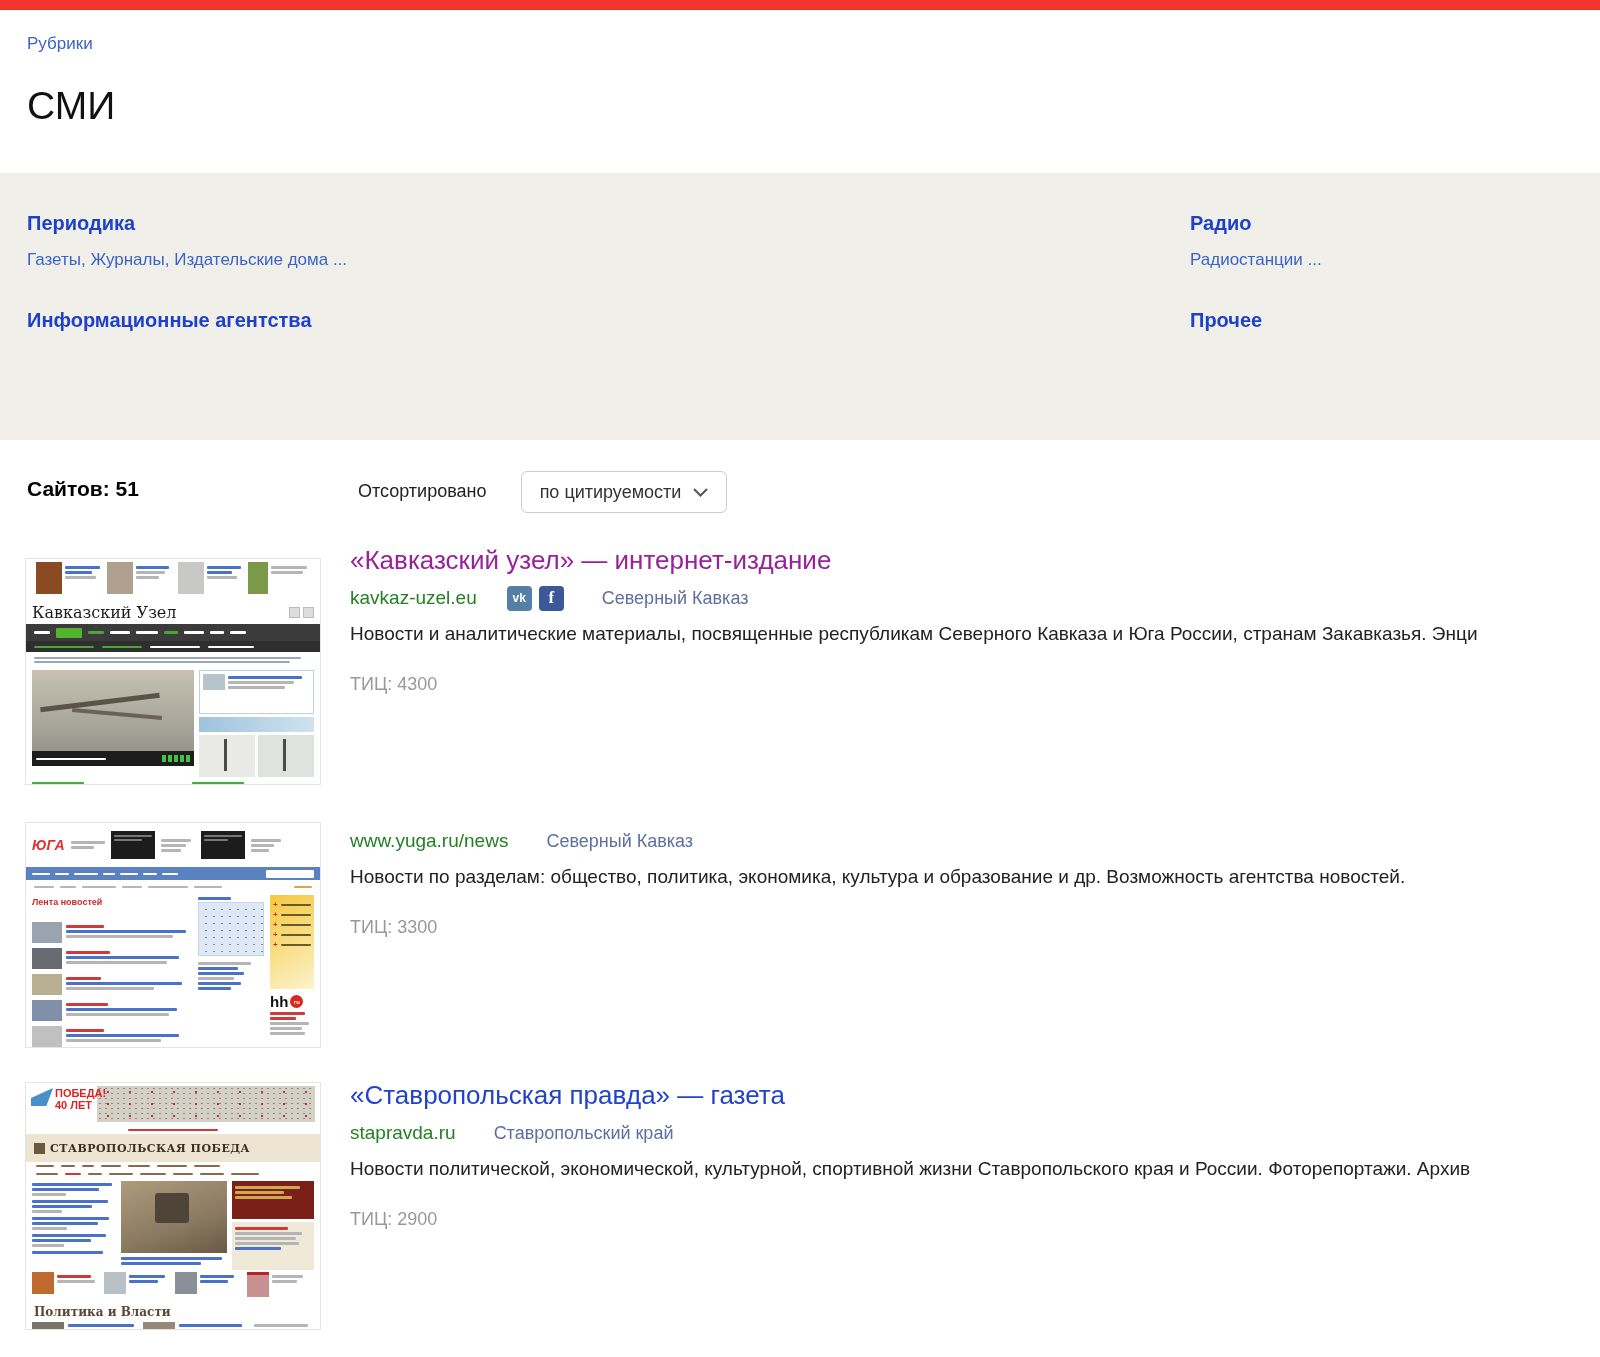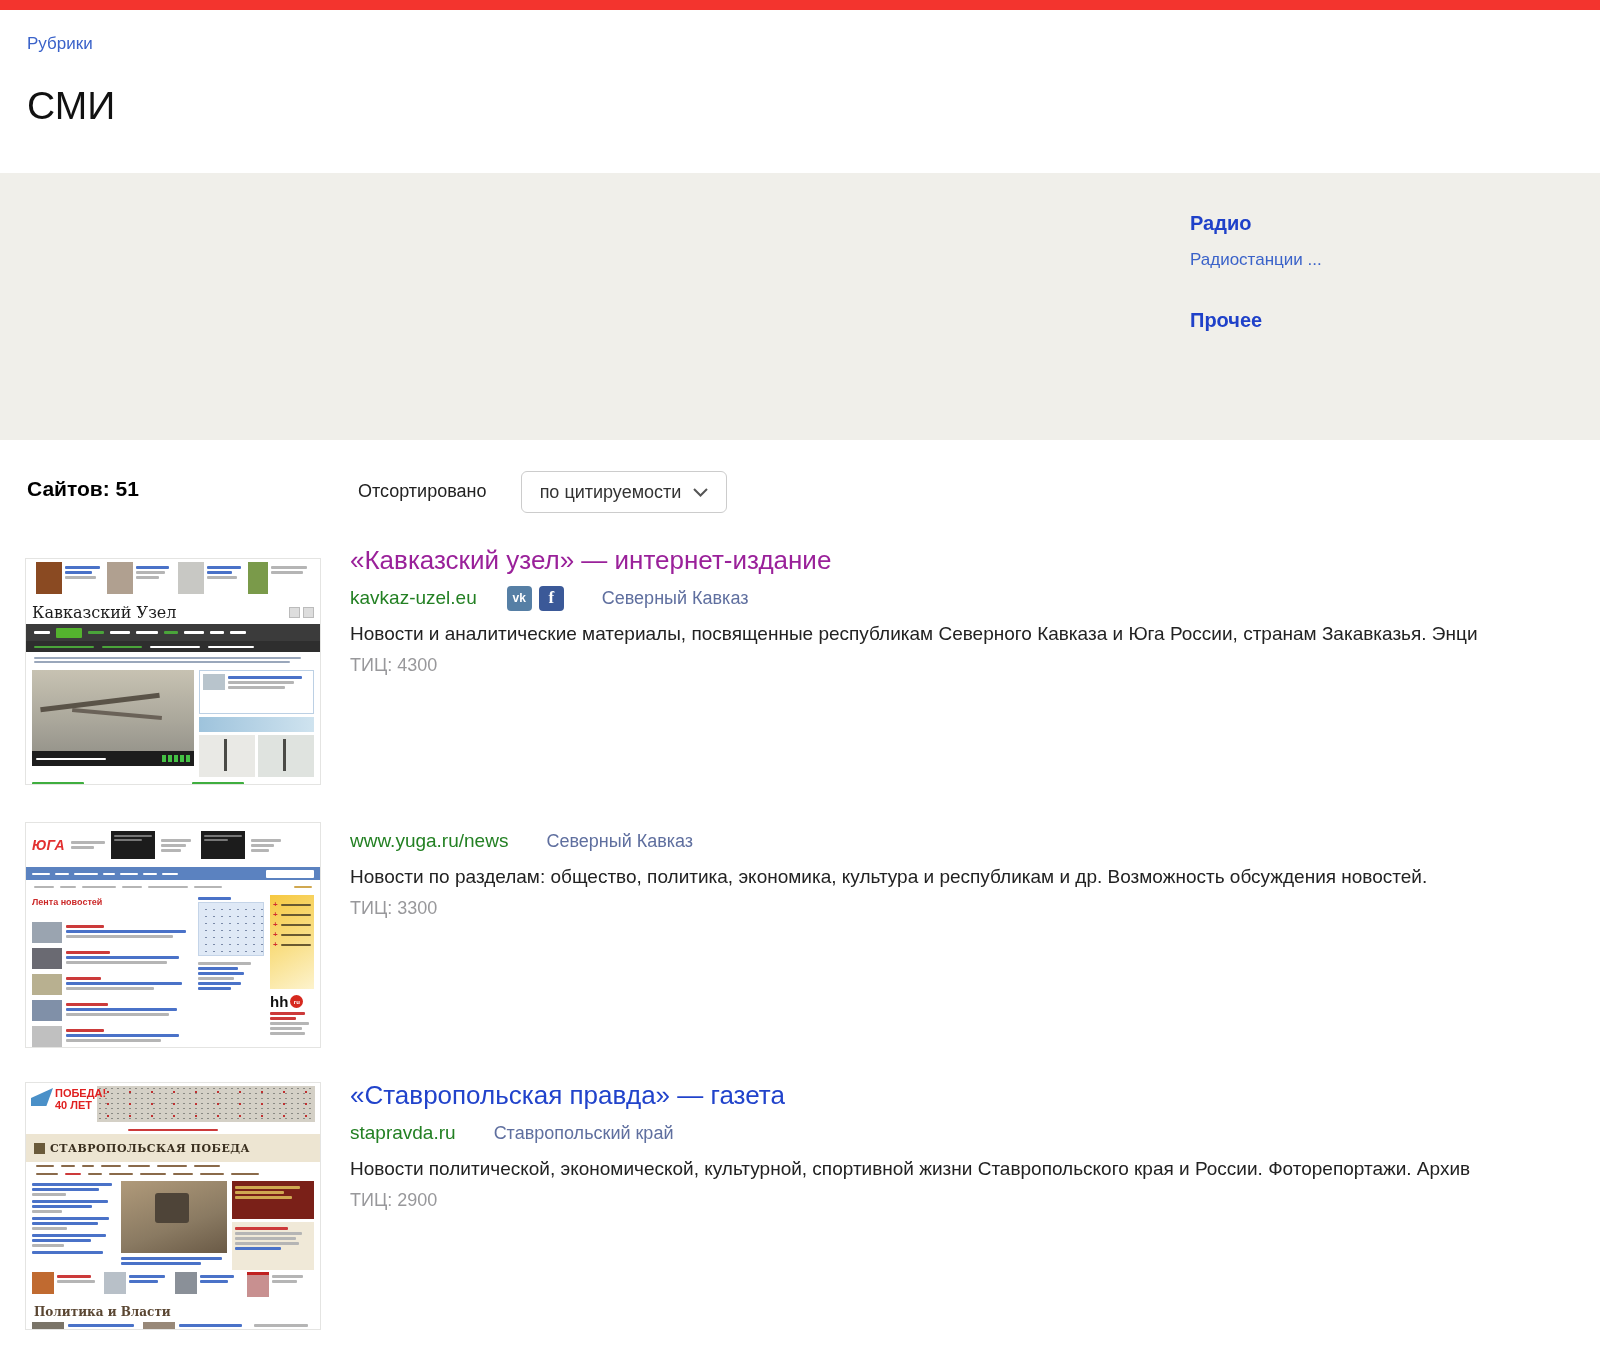--- a/index.html
+++ b/index.html
@@ -34,21 +34,21 @@
   .ltitle.visited{color:#9a219a;} .ltitle.fresh{color:#2143cb;}
   .urlrow{display:flex;align-items:center;margin-top:9px;height:26px;}
   .url{font-size:19px;color:#238023;cursor:pointer;}
   .soc{display:flex;gap:7px;margin-left:30px;}
   .sic{width:25px;height:25px;border-radius:4px;color:#fff;display:flex;align-items:center;
        justify-content:center;font-weight:700;cursor:pointer;}
   .vk{background:#567fa5;font-size:12px;letter-spacing:0;}
   .fb{background:#3b5998;font-family:"Liberation Serif",serif;font-size:17px;}
   .region{font-size:18px;color:#5f6f9f;margin-left:38px;cursor:pointer;}
   .desc{margin-top:12px;font-size:19px;color:#222;white-space:nowrap;overflow:hidden;max-width:1250px;}
-  .tic{margin-top:10px;font-size:18px;color:#98989b;}
+  .tic{margin-top:29px;font-size:18px;color:#98989b;}
   
   .b{height:3px;margin:2px 0;border-radius:1px;background:#b5b5b5;}
   .bb{background:#4a72c8;} .br{background:#cc3a3a;} .bg{background:#4aa43a;}
   .bw{background:#fff;} .bn{background:#8a6a4a;} .bo{background:#d0a850;}
   
   .t1-ads{display:flex;gap:3px;padding:3px 4px 2px 10px;height:38px;}
   .t1-ad{flex:1;display:flex;gap:3px;}
   .t1-ad .img{width:26px;height:32px;}
   .t1-ad .txt{flex:1;padding-top:2px;}
   .t1-logo-row{display:flex;align-items:center;justify-content:space-between;padding:1px 6px 2px 6px;}
@@ -145,20 +145,26 @@
 </head>
 <body>
 
 <div class="page">
   <div class="topbar"></div>
 
   <a class="breadcrumb">Рубрики</a>
   <div class="page-title">СМИ</div>
 
   <div class="catbox">
+    <div class="catcol c1">
+      <div class="cat-h">Периодика</div>
+      <div class="cat-sub">Газеты, Журналы, Издательские дома ...</div>
+      <div class="gap-a"></div>
+      <div class="cat-h">Информационные агентства</div>
+    </div>
     <div class="catcol c3">
       <div class="cat-h">Радио</div>
       <div class="cat-sub">Радиостанции ...</div>
       <div class="gap-a"></div>
       <div class="cat-h">Прочее</div>
     </div>
   </div>
 
   <div class="count">Сайтов: 51</div>
   <div class="sorted-label">Отсортировано</div>
@@ -424,21 +430,21 @@
             <div class="b" style="width:72%"></div>
             <div class="b" style="width:80%"></div>
         </div>
       </div>
     </div>
     <div class="ltext">
       <div class="urlrow">
         <span class="url">www.yuga.ru/news</span>
         <span class="region">Северный Кавказ</span>
       </div>
-      <div class="desc">Новости по разделам: общество, политика, экономика, культура и республикам и др. Возможность обсуждения новостей.</div>
+      <div class="desc">Новости по разделам: общество, политика, экономика, культура и образование и др. Возможность агентства новостей.</div>
       <div class="tic">ТИЦ: 3300</div>
     </div>
   </div>
 
   <div class="listing l3">
     <div class="thumb">
       <div class="t3-top">
         <div class="t3-logo">
           <div class="t3-wing"></div>
           <div class="t3-pob">ПОБЕДА! 40 ЛЕТ</div>

